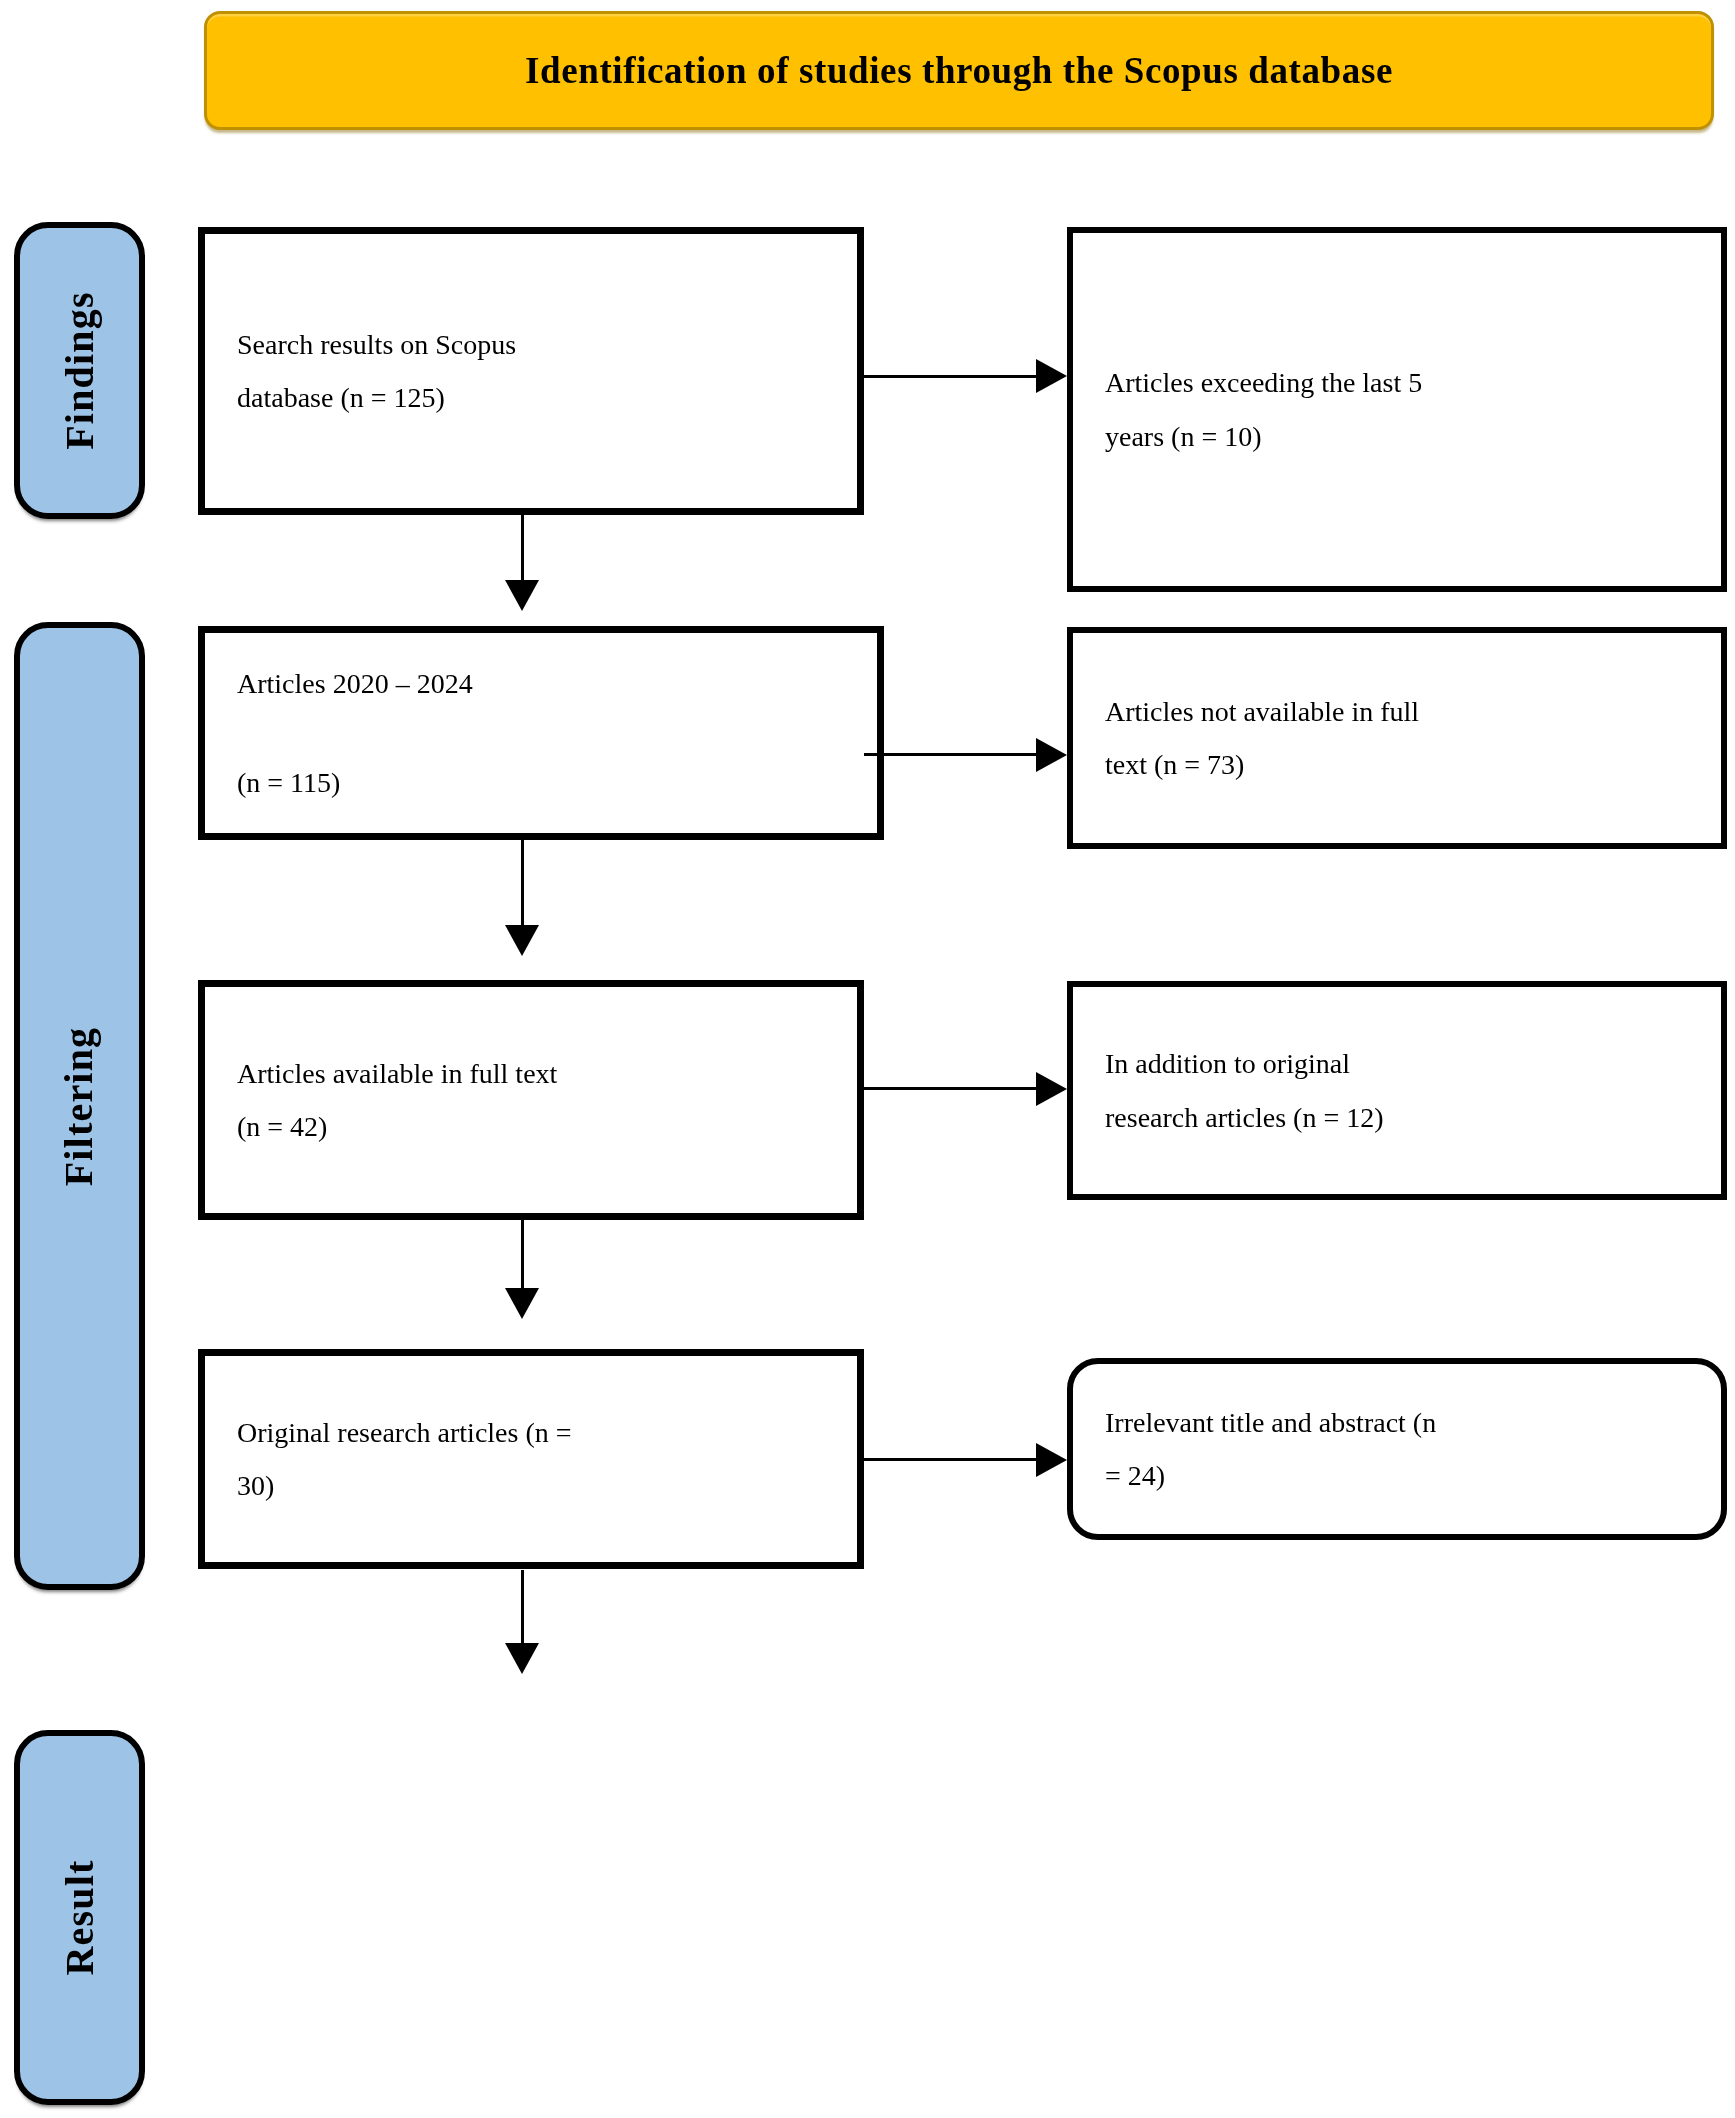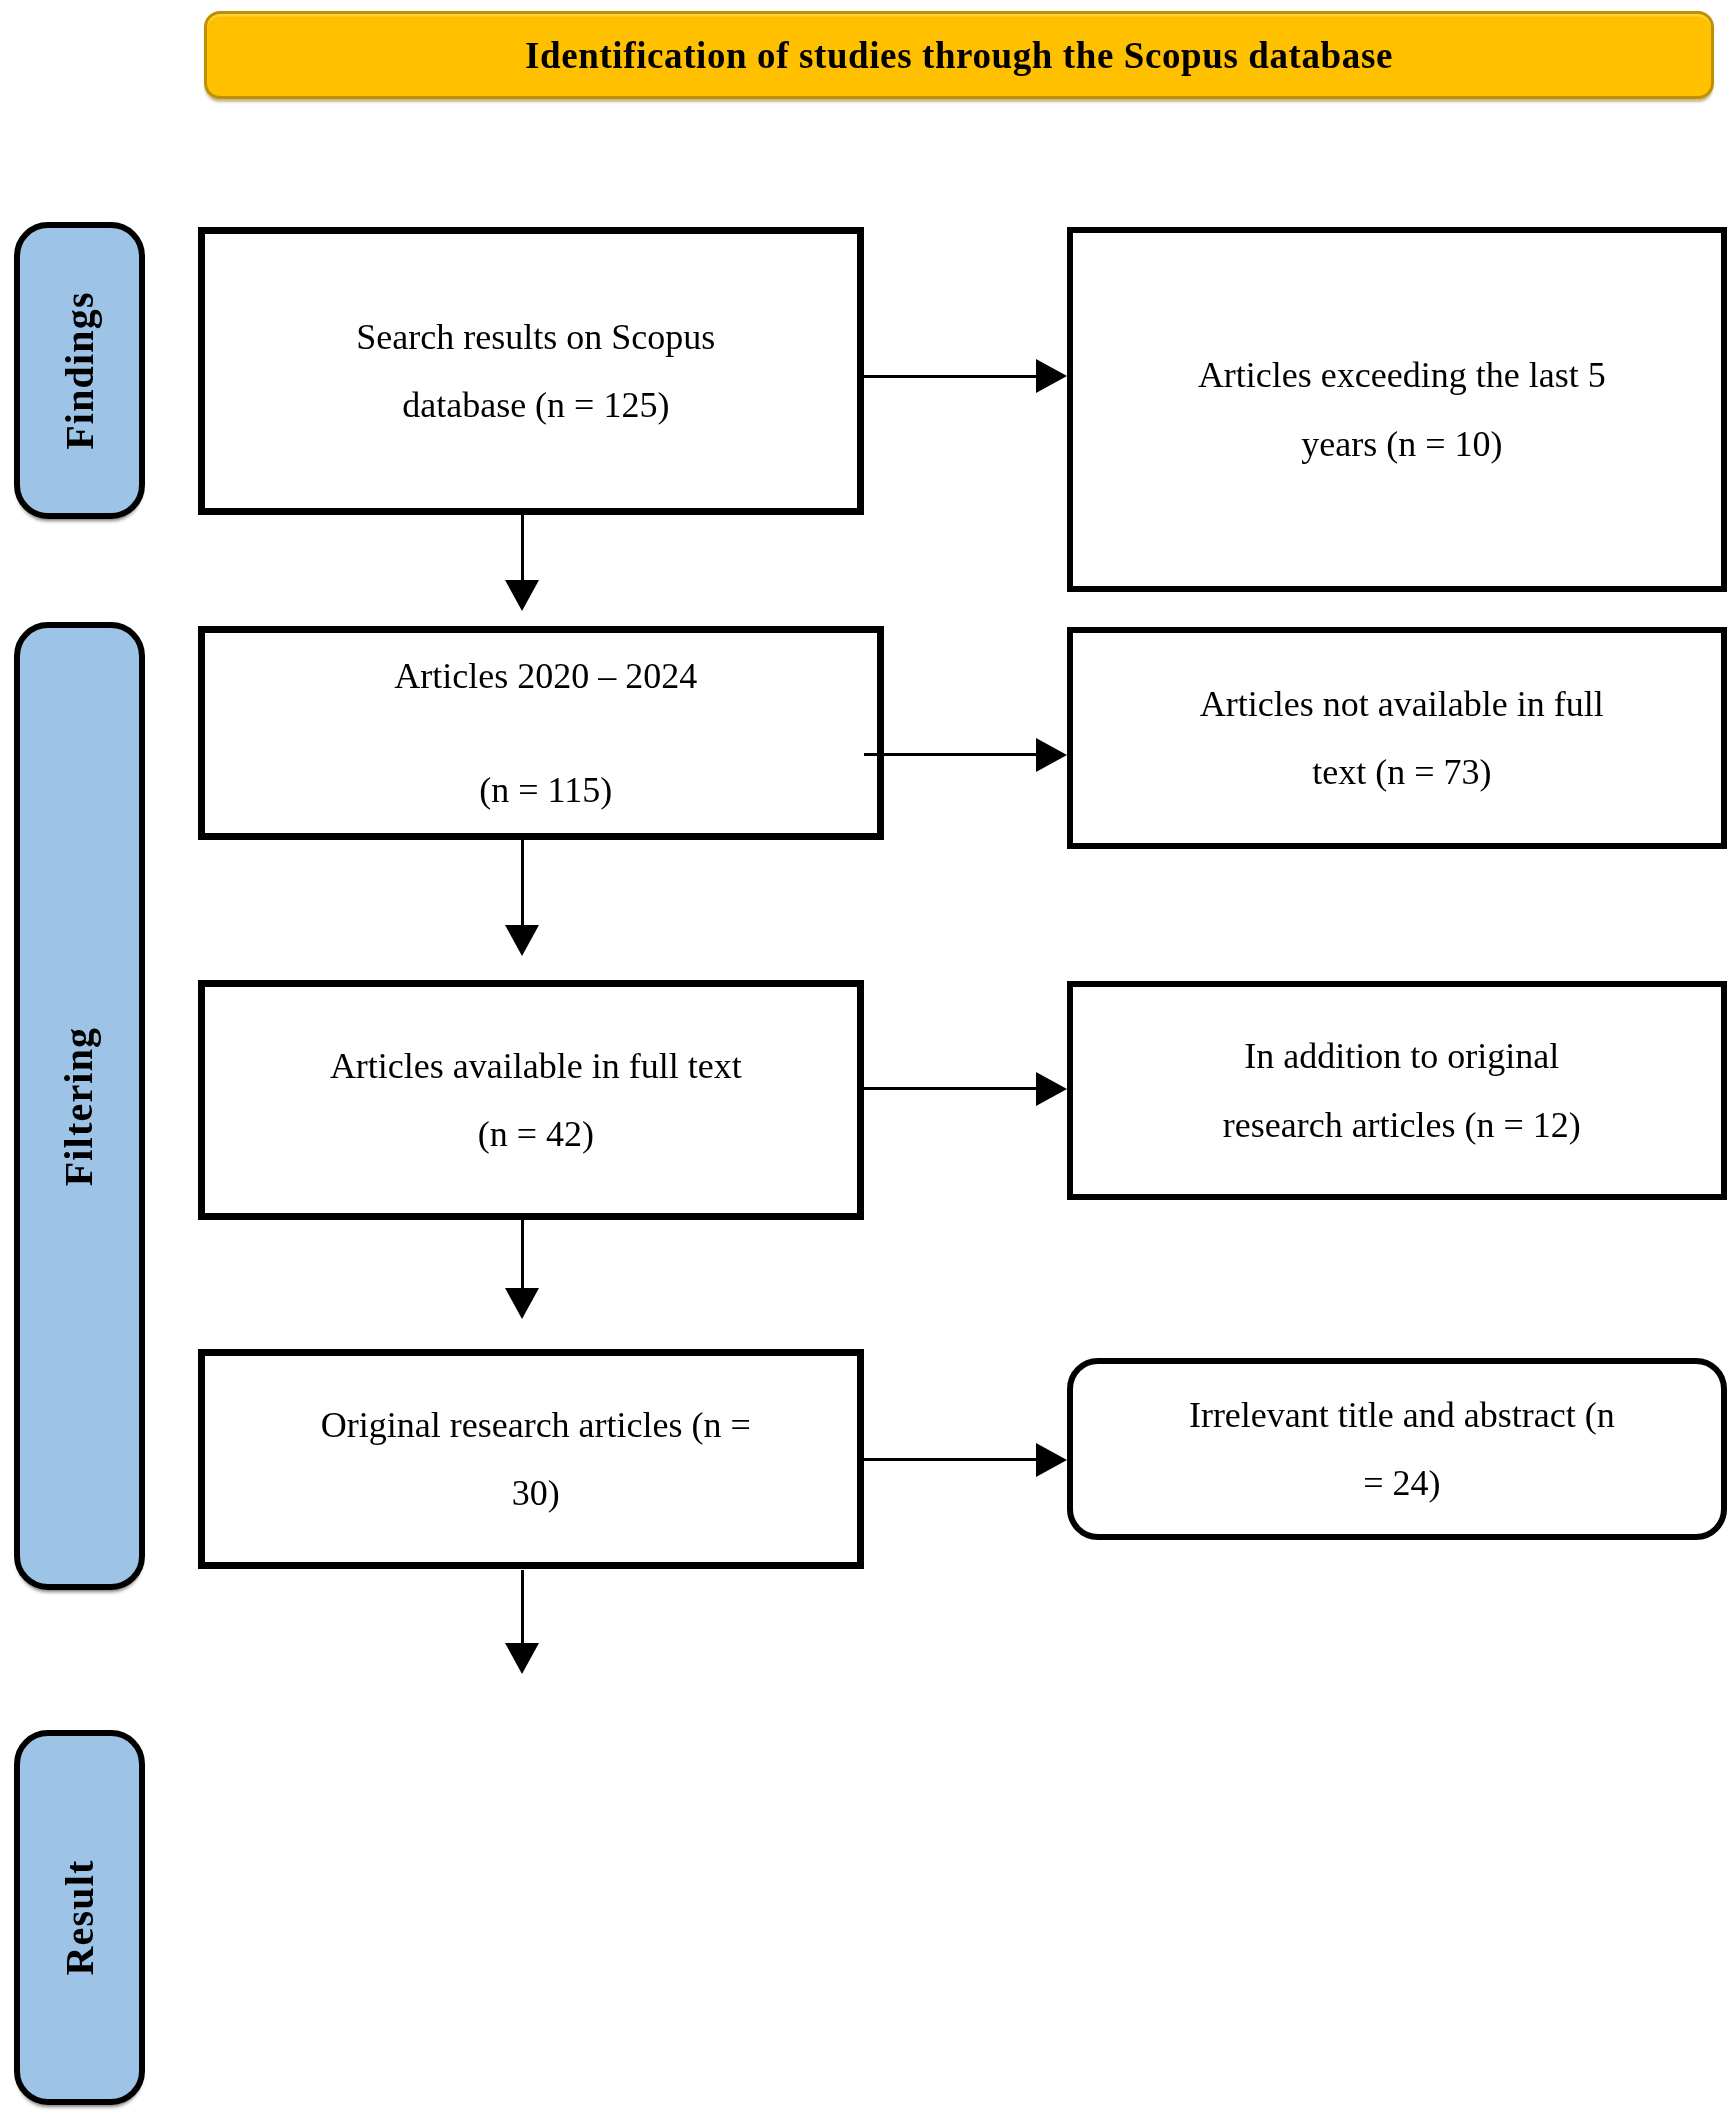--- a/index.html
+++ b/index.html
@@ -15,21 +15,21 @@
     width: 1736px;
     height: 2119px;
     background: #ffffff;
     overflow: hidden;
   }
 
   
   .banner {
     position: absolute;
     left: 204px; top: 11.2px;
-    width: 1510px; height: 88px;
+    width: 1510px; height: 119px;
     background: #FFC000;
     border: 3.7px solid #BF9000;
     border-radius: 16px;
     box-sizing: border-box;
     display: flex; align-items: center; justify-content: center;
     box-shadow: 0 3.7px 2.5px -1.2px rgba(130, 98, 0, 0.45), inset 0 2.5px 0 rgba(255,255,255,0.25);
   }
   .banner-title {
     font-size: 37px;
     font-weight: bold;
@@ -62,25 +62,24 @@
   .box {
     position: absolute;
     background: #ffffff;
     border: 7.5px solid #000000;
     box-sizing: border-box;
     display: flex; flex-direction: column; justify-content: center;
     padding: 12.4px 22.4px 12.4px 32px;
   }
   .box.side, .box.thin { border-width: 6.2px; }
   .box-text {
-    font-size: 36px;
+    font-size: 28px;
     line-height: 1.9;
     color: #000000;
     white-space: pre-line;
-    text-align: center;
   }
   .box-text.second { margin-top: 46px; }
 
   
   .hline { position: absolute; height: 3.1px; background: #000000; }
   .vline { position: absolute; width: 3.1px; background: #000000; }
   .hhead {
     position: absolute; width: 0; height: 0;
     border-left: 31px solid #000000;
     border-top: 17.4px solid transparent;

